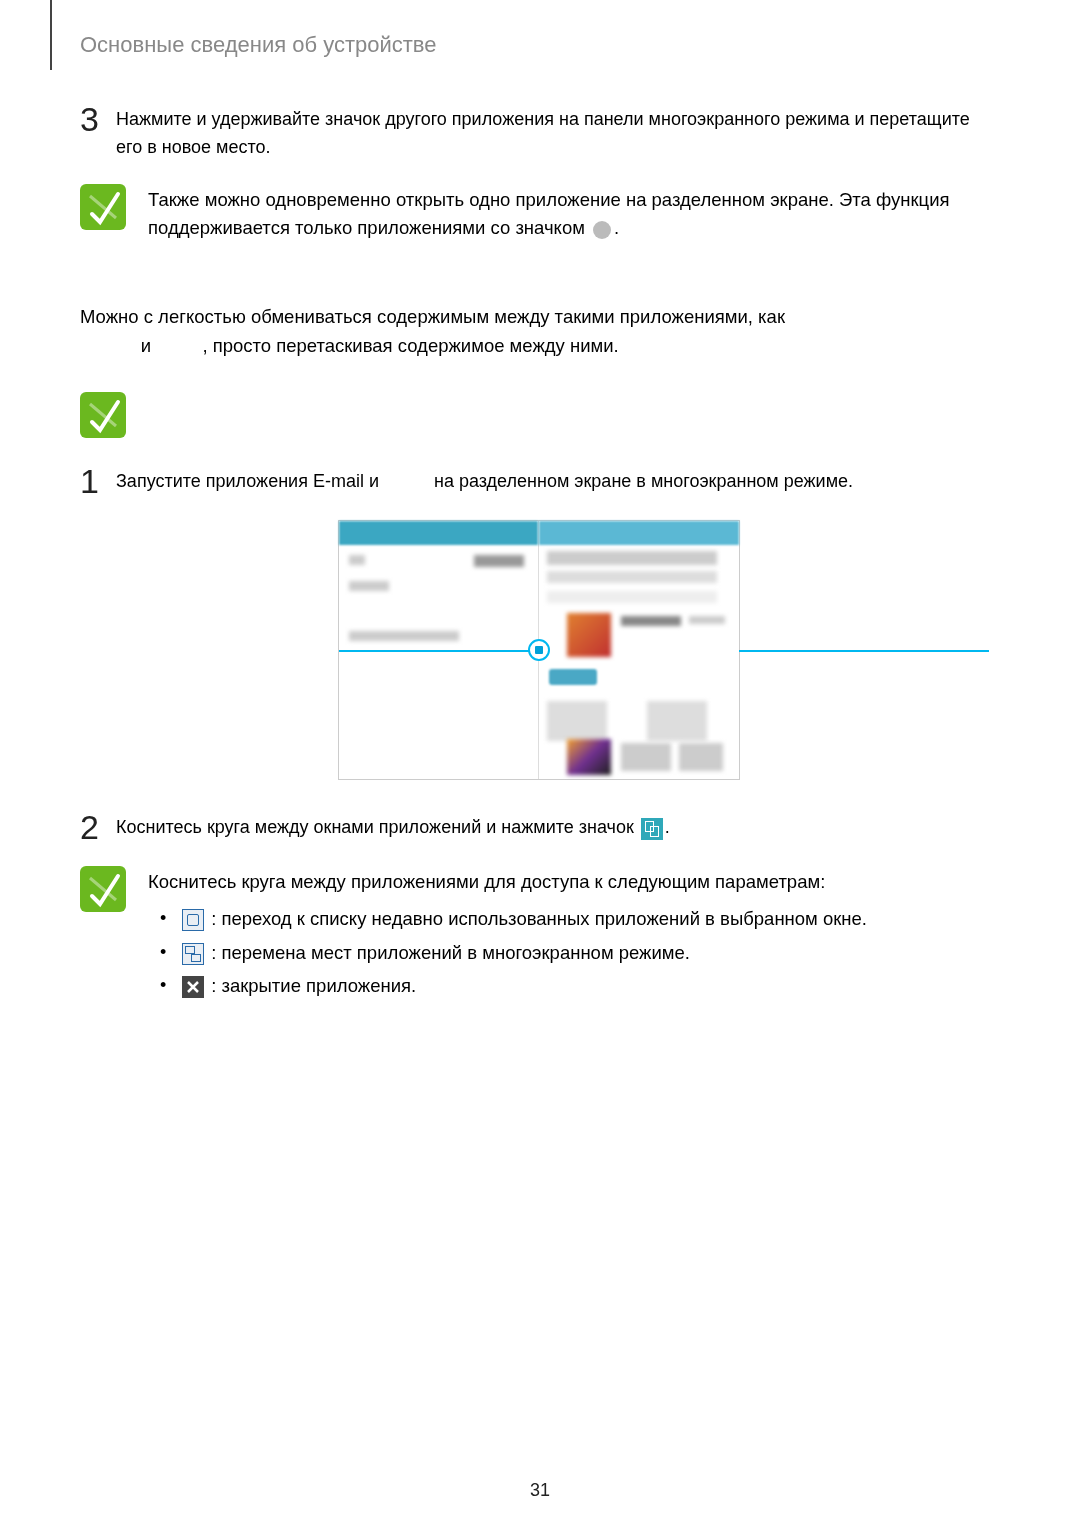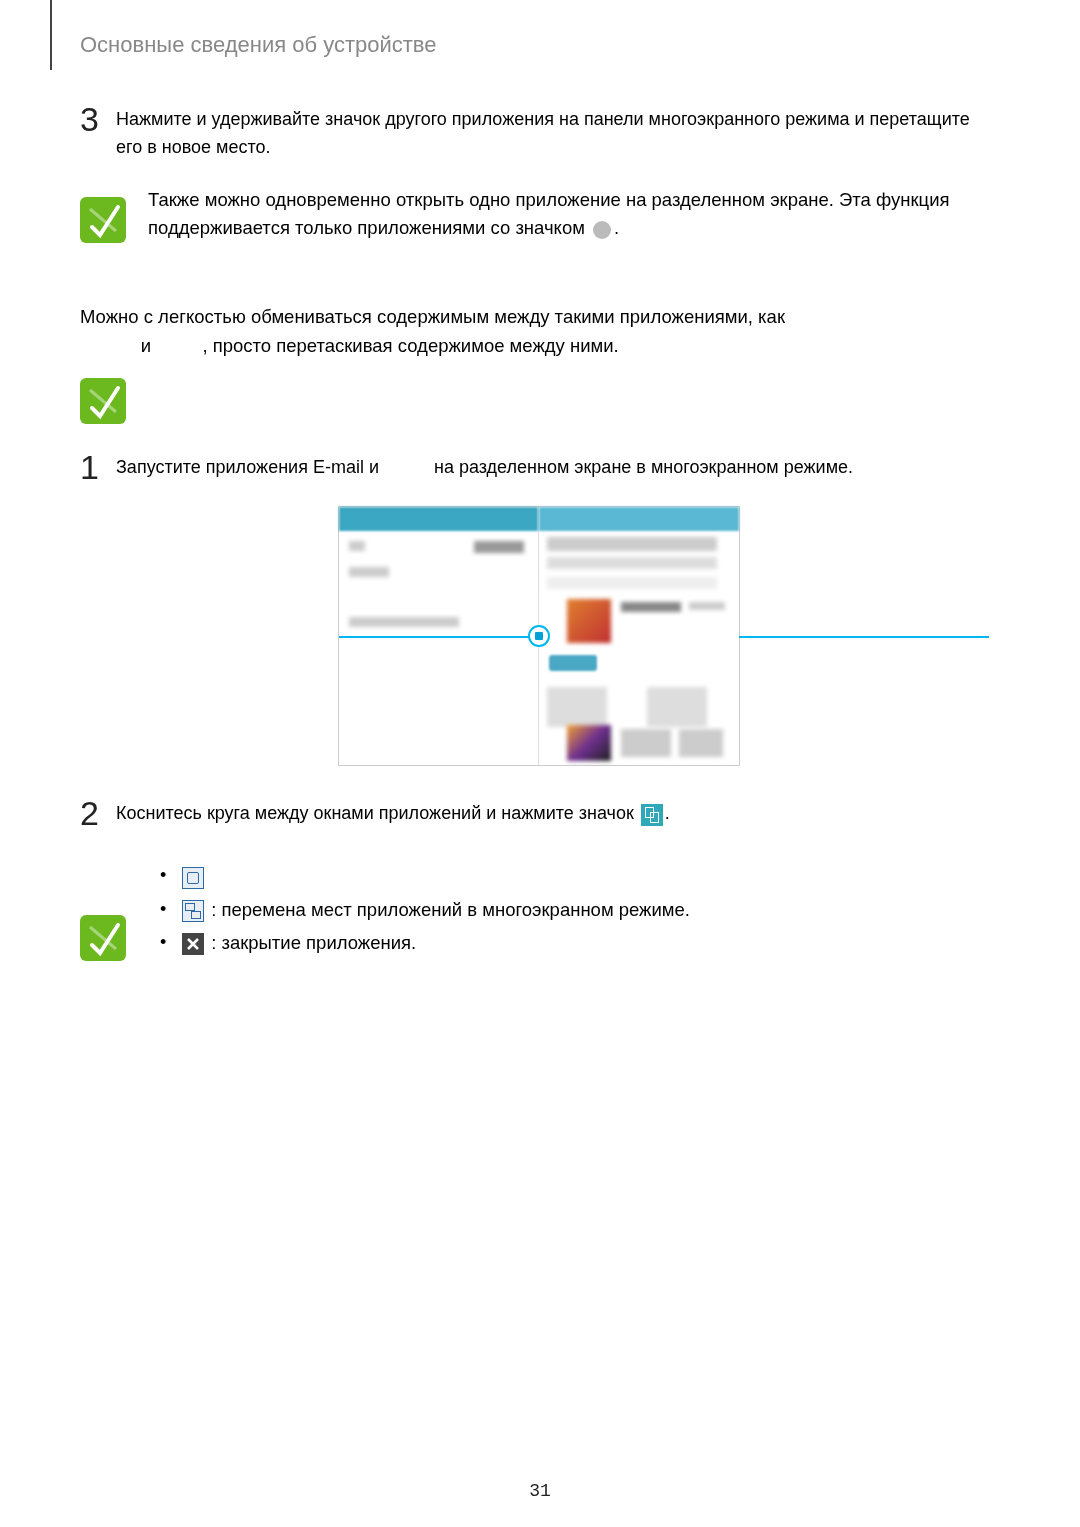--- a/index.html
+++ b/index.html
@@ -43,21 +43,21 @@
     flex-shrink: 0;
   }
   .step-text {
     font-size: 18px;
     line-height: 1.55;
     color: #000;
     flex: 1;
   }
   .note-row {
     display: flex;
-    align-items: flex-end;
+    align-items: flex-start;
     margin-bottom: 20px;
     margin-top: 6px;
   }
   .note-icon {
     width: 46px;
     height: 46px;
     border-radius: 6px;
     background: #6bb81f;
     margin-right: 22px;
     flex-shrink: 0;
@@ -80,21 +80,21 @@
     height: 18px;
     border-radius: 50%;
     background: #bbb;
     margin: 0 3px;
   }
   .intro-text {
     font-size: 18.5px;
     line-height: 1.55;
     color: #000;
     margin-top: 60px;
-    margin-bottom: 18px;
+    margin-bottom: 32px;
   }
   .illustration {
     width: 402px;
     height: 260px;
     margin: 10px auto 34px auto;
     border: 1px solid #ccc;
     position: relative;
     background: #fff;
   }
   .ill-left, .ill-right {
@@ -223,21 +223,20 @@
     color: #000;
   }
   .page-num {
     position: absolute;
     bottom: 26px;
     left: 0;
     right: 0;
     text-align: center;
     font-size: 18px;
     color: #222;
-    font-family: Liberation Mono, monospace;
   }
 </style>
 </head>
 <body>
 
 <div class="left-margin"></div>
 
 <div class="page">
   <div class="header-title">Основные сведения об устройстве</div>
 
@@ -317,24 +316,25 @@
   </div>
 
   <div class="note-row">
     <div class="note-icon">
       <svg viewBox="0 0 46 46">
           <path d="M12 30 L20 38 L38 10" stroke="#fff" stroke-width="4" fill="none" stroke-linecap="round"></path>
           <path d="M10 12 L36 34" stroke="#fff" stroke-width="3" opacity="0.4"></path>
         </svg>
     </div>
     <div class="note-text">
+      <span>Коснитесь круга между приложениями для доступа к следующим параметрам:</span>
       <ul class="bullet-list">
         <li><span class="inline-icon">
               <span class="icon-inner"></span>
-            </span></li>
+            </span><span> : переход к списку недавно использованных приложений в выбранном окне.</span></li>
         <li><span class="inline-icon">
               <span class="icon-swap"></span>
             </span><span> : перемена мест приложений в многоэкранном режиме.</span></li>
         <li><span class="inline-icon cross">
               <svg viewBox="0 0 20 20">
                 <path d="M5 5 L15 15 M15 5 L5 15" stroke="#fff" stroke-width="2.5"></path>
               </svg>
             </span><span> : закрытие приложения.</span></li>
       </ul>
     </div>

